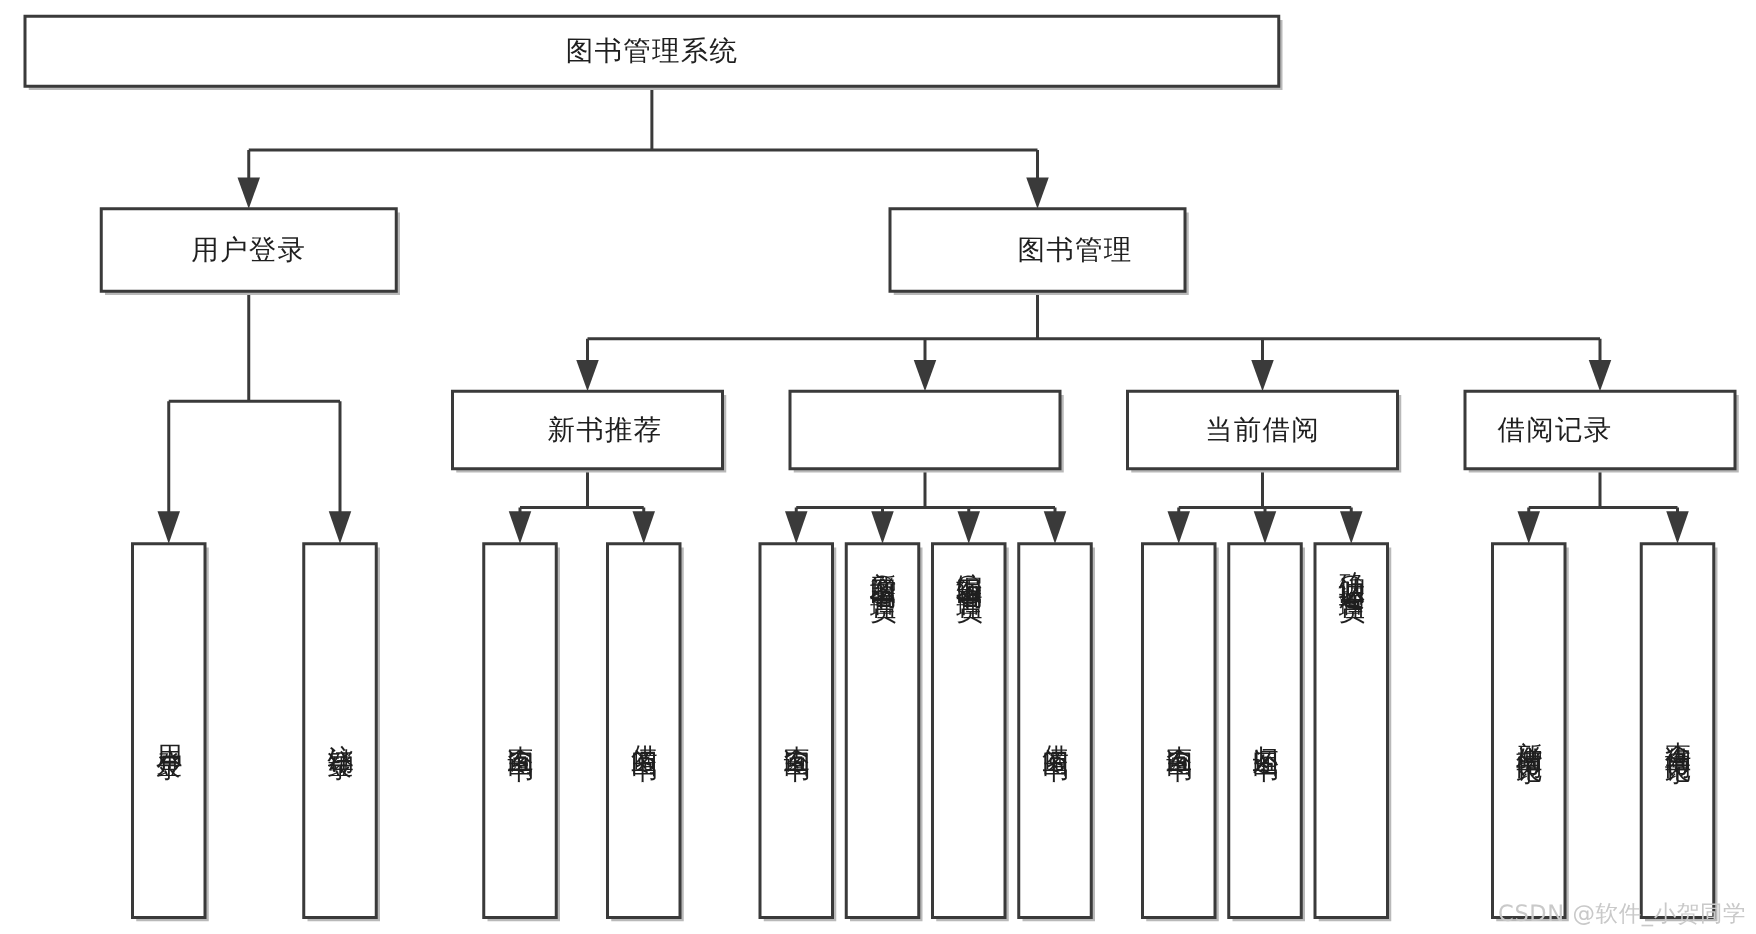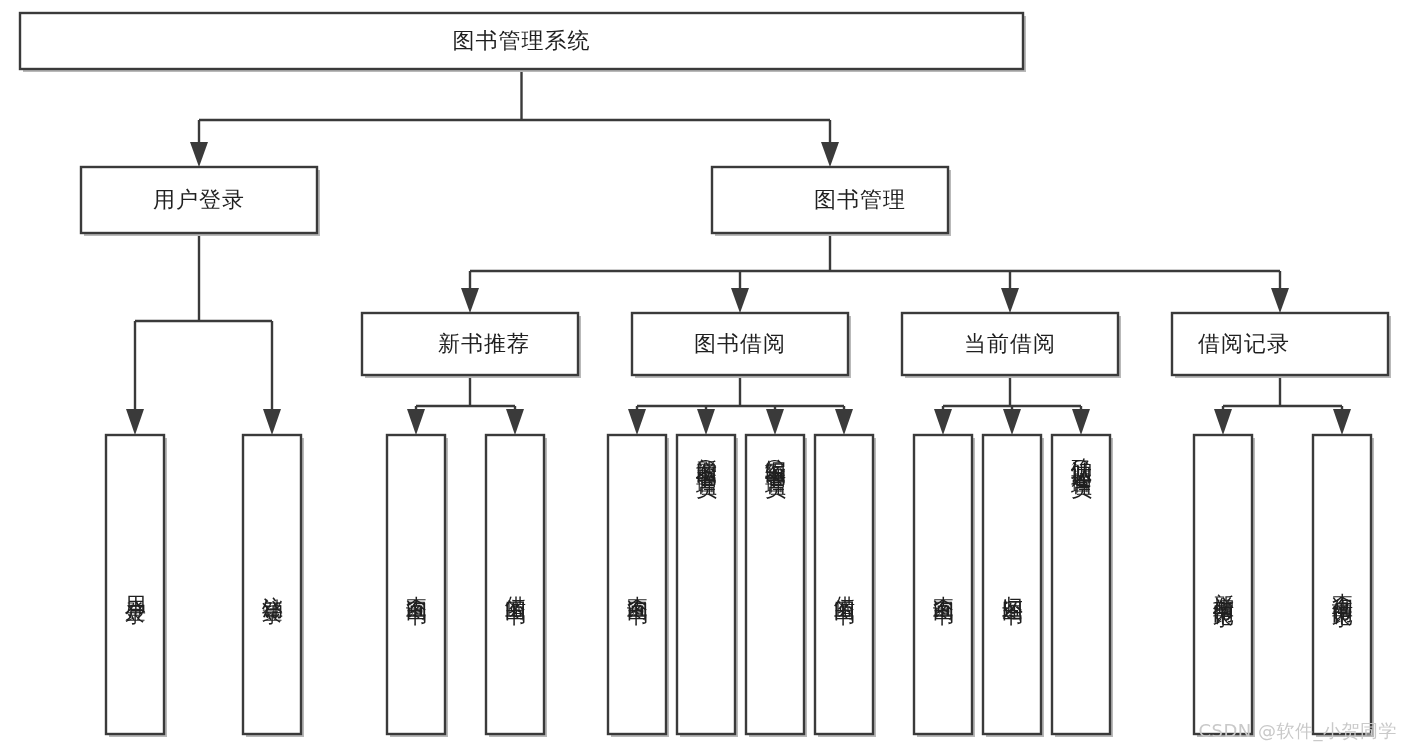--- a/index.html
+++ b/index.html
@@ -224,23 +224,20 @@
   </div>
   <div class="hlabel-wrap" style="left:81px; top:167px; width:236px; height:66px;">
     <span class="hlabel-text">用户登录</span>
   </div>
   <div class="hlabel-wrap" style="left:712px; top:167px; width:236px; height:66px;padding-left:30px;">
     <span class="hlabel-text">图书管理</span>
   </div>
   <div class="hlabel-wrap" style="left:376px; top:313px; width:216px; height:62px;">
     <span class="hlabel-text">新书推荐</span>
   </div>
-  <div class="hlabel-wrap" style="left:632px; top:313px; width:216px; height:62px;">
-    <span class="hlabel-text">图书借阅</span>
-  </div>
   <div class="hlabel-wrap" style="left:902px; top:313px; width:216px; height:62px;">
     <span class="hlabel-text">当前借阅</span>
   </div>
   <div class="hlabel-wrap" style="left:1136px; top:313px; width:216px; height:62px;">
     <span class="hlabel-text">借阅记录</span>
   </div>
 
   <div class="vlabel-wrap" style="left:106px; top:435px; width:58px; height:299px;">
     <span class="vlabel-text">用户登录</span>
   </div>

